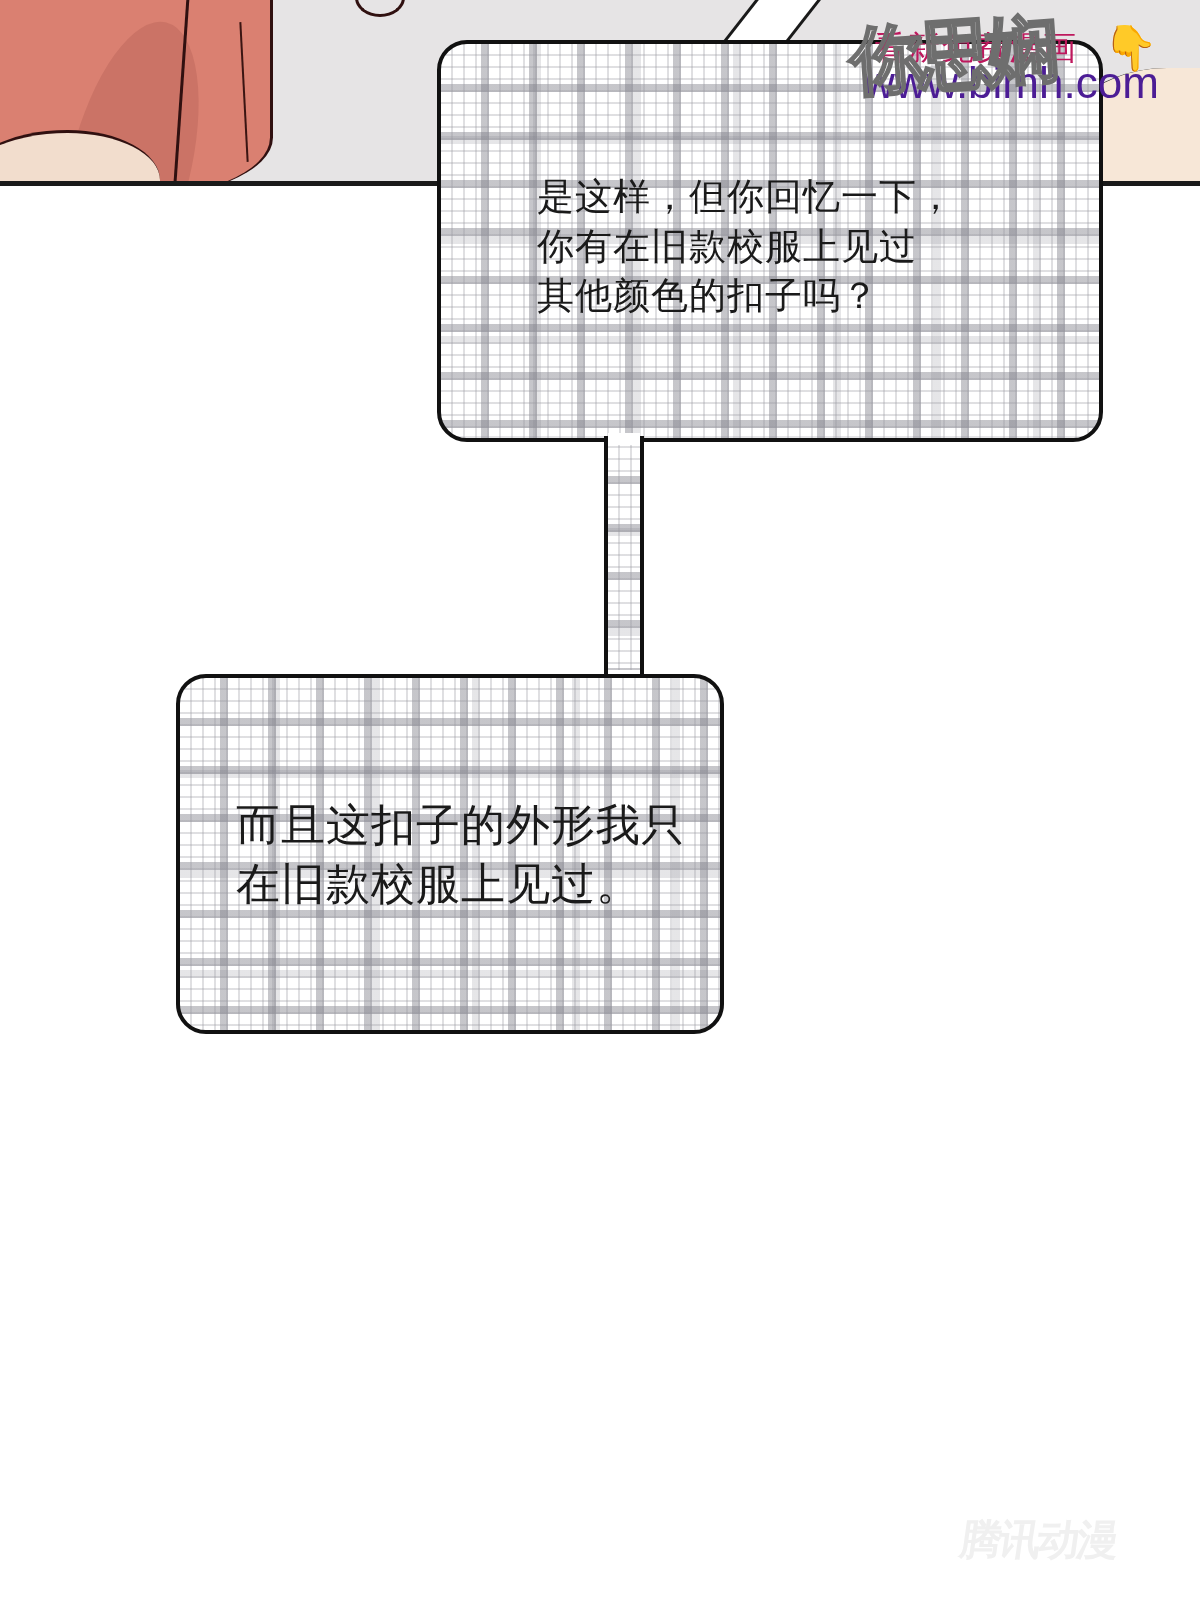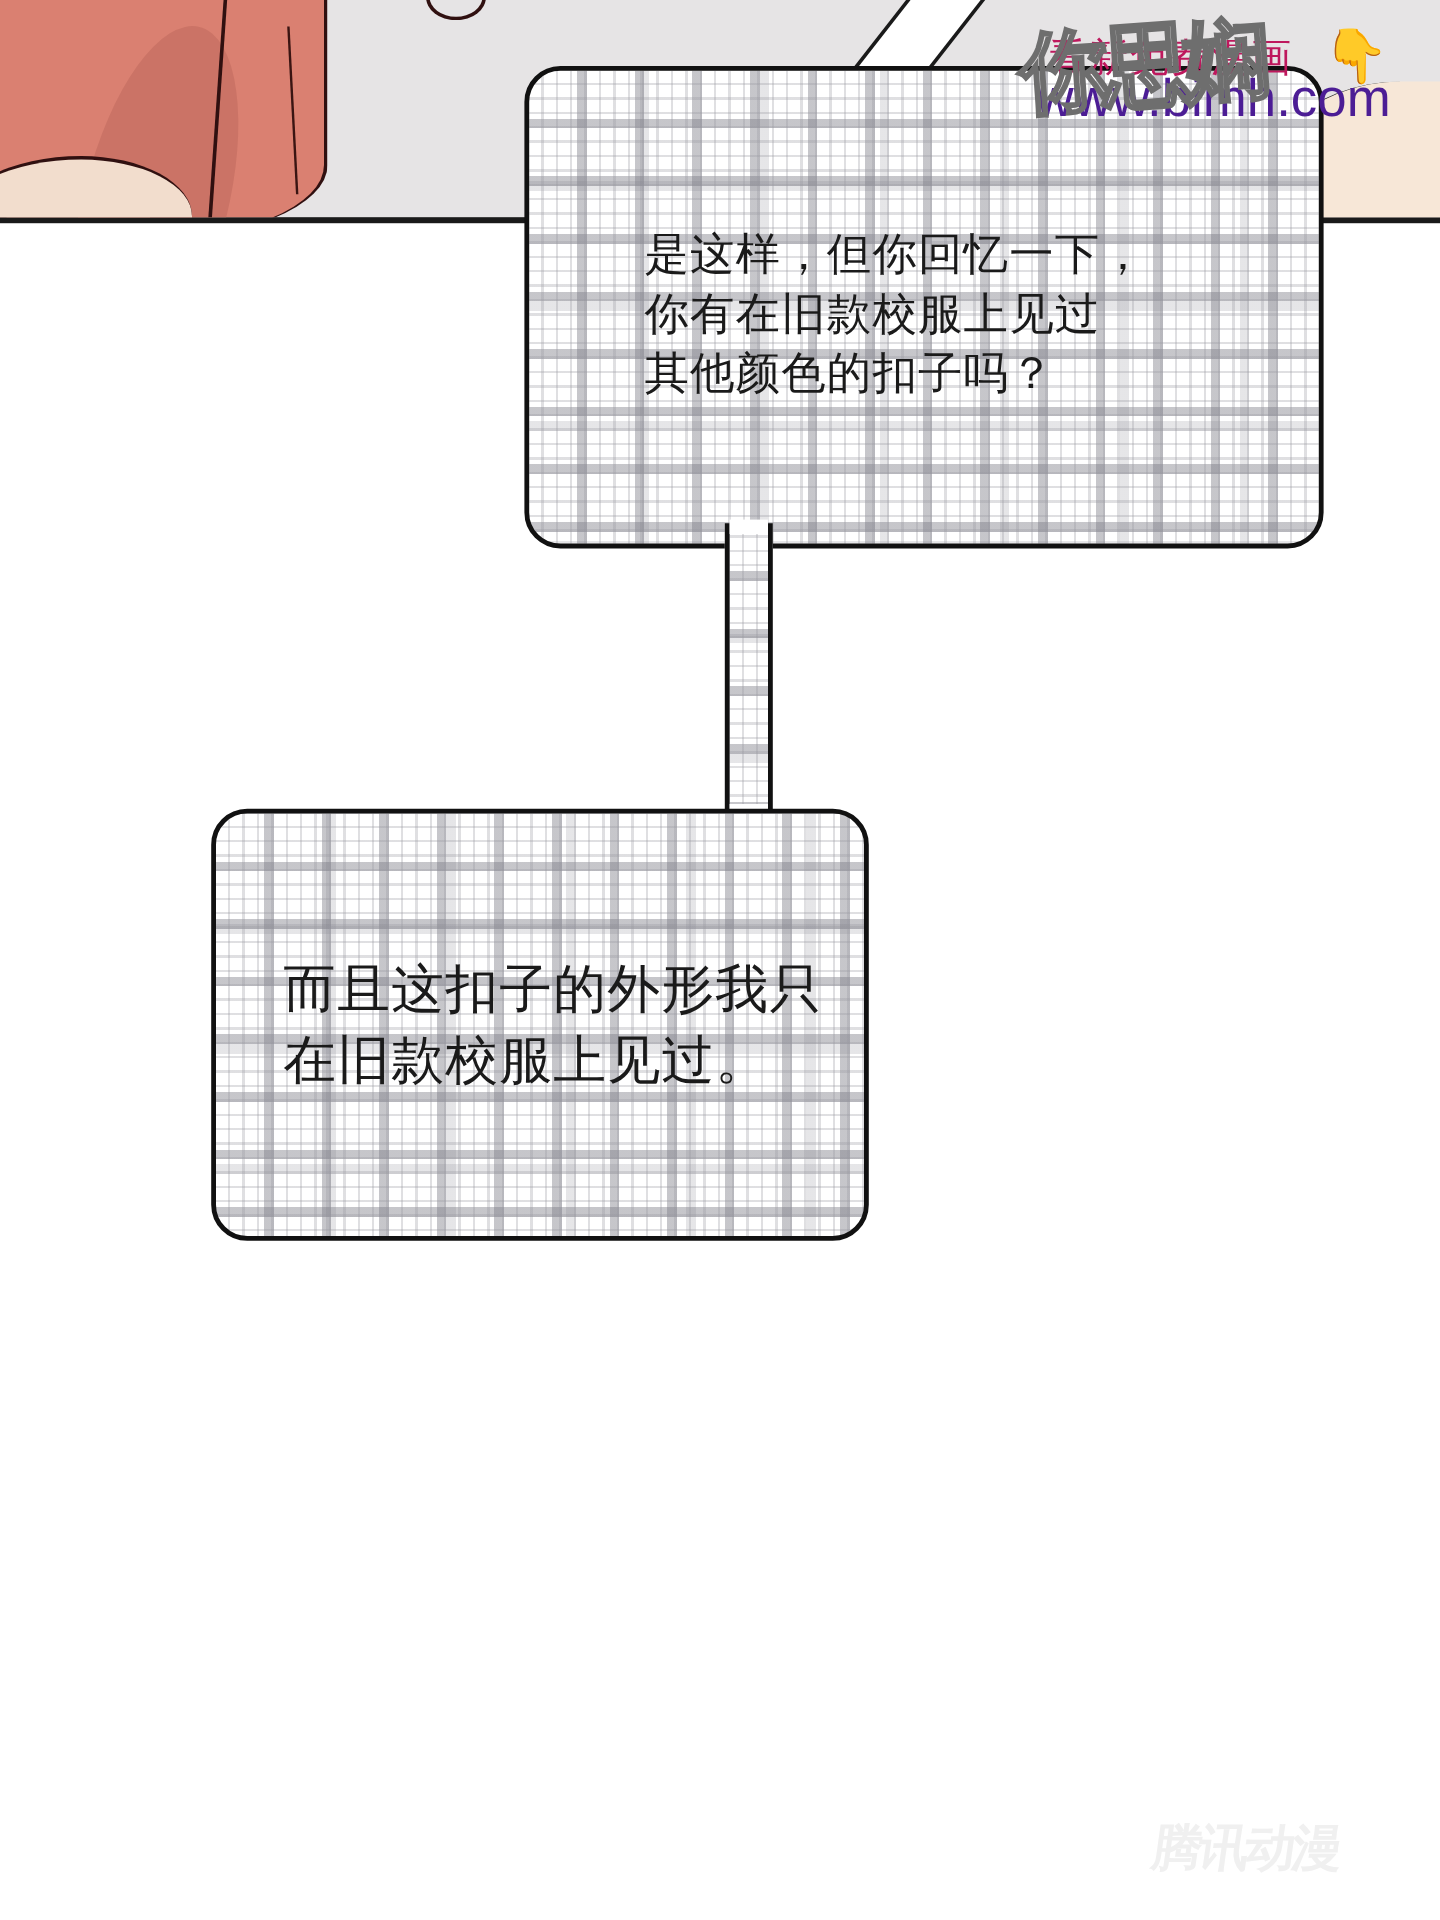--- a/index.html
+++ b/index.html
@@ -134,21 +134,21 @@
 
   
   .bubble {
     position: absolute;
     border: 4px solid #111111;
     border-radius: 30px;
     box-sizing: border-box;
   }
   #bubble-top {
     left: 437px; top: 40px;
-    width: 666px; height: 402px; margin-top: 15px;
+    width: 666px; height: 402px;
   }
   #bubble-bottom {
     left: 176px; top: 674px;
     width: 548px; height: 360px;
   }
   .bubble-text {
     position: absolute;
     color: #1a1a1a;
     font-family: "Liberation Sans", "DejaVu Sans", sans-serif;
     font-weight: 400;

